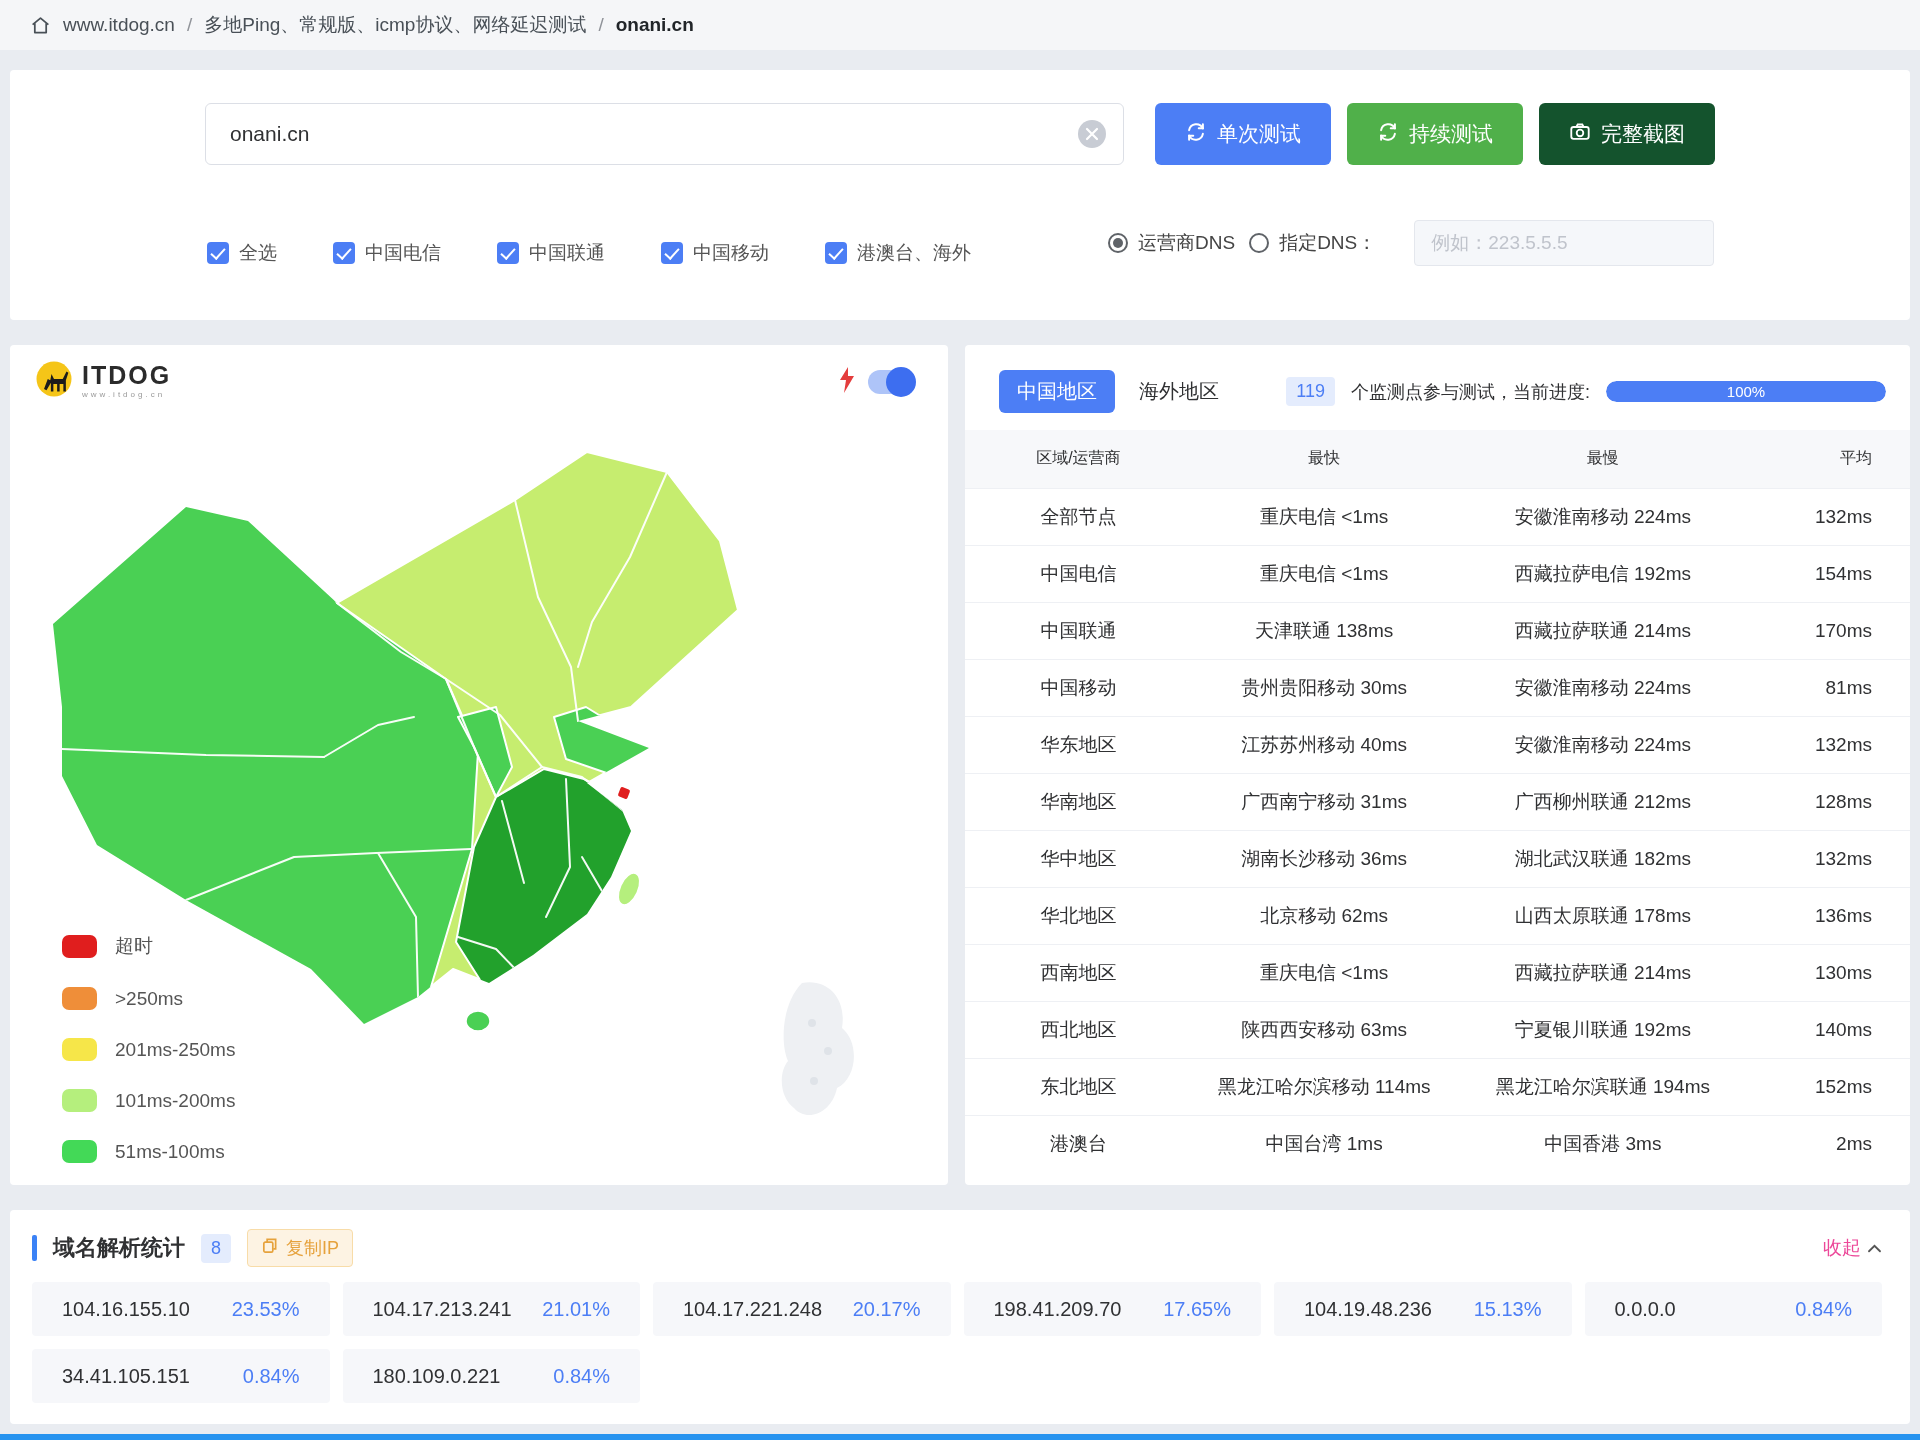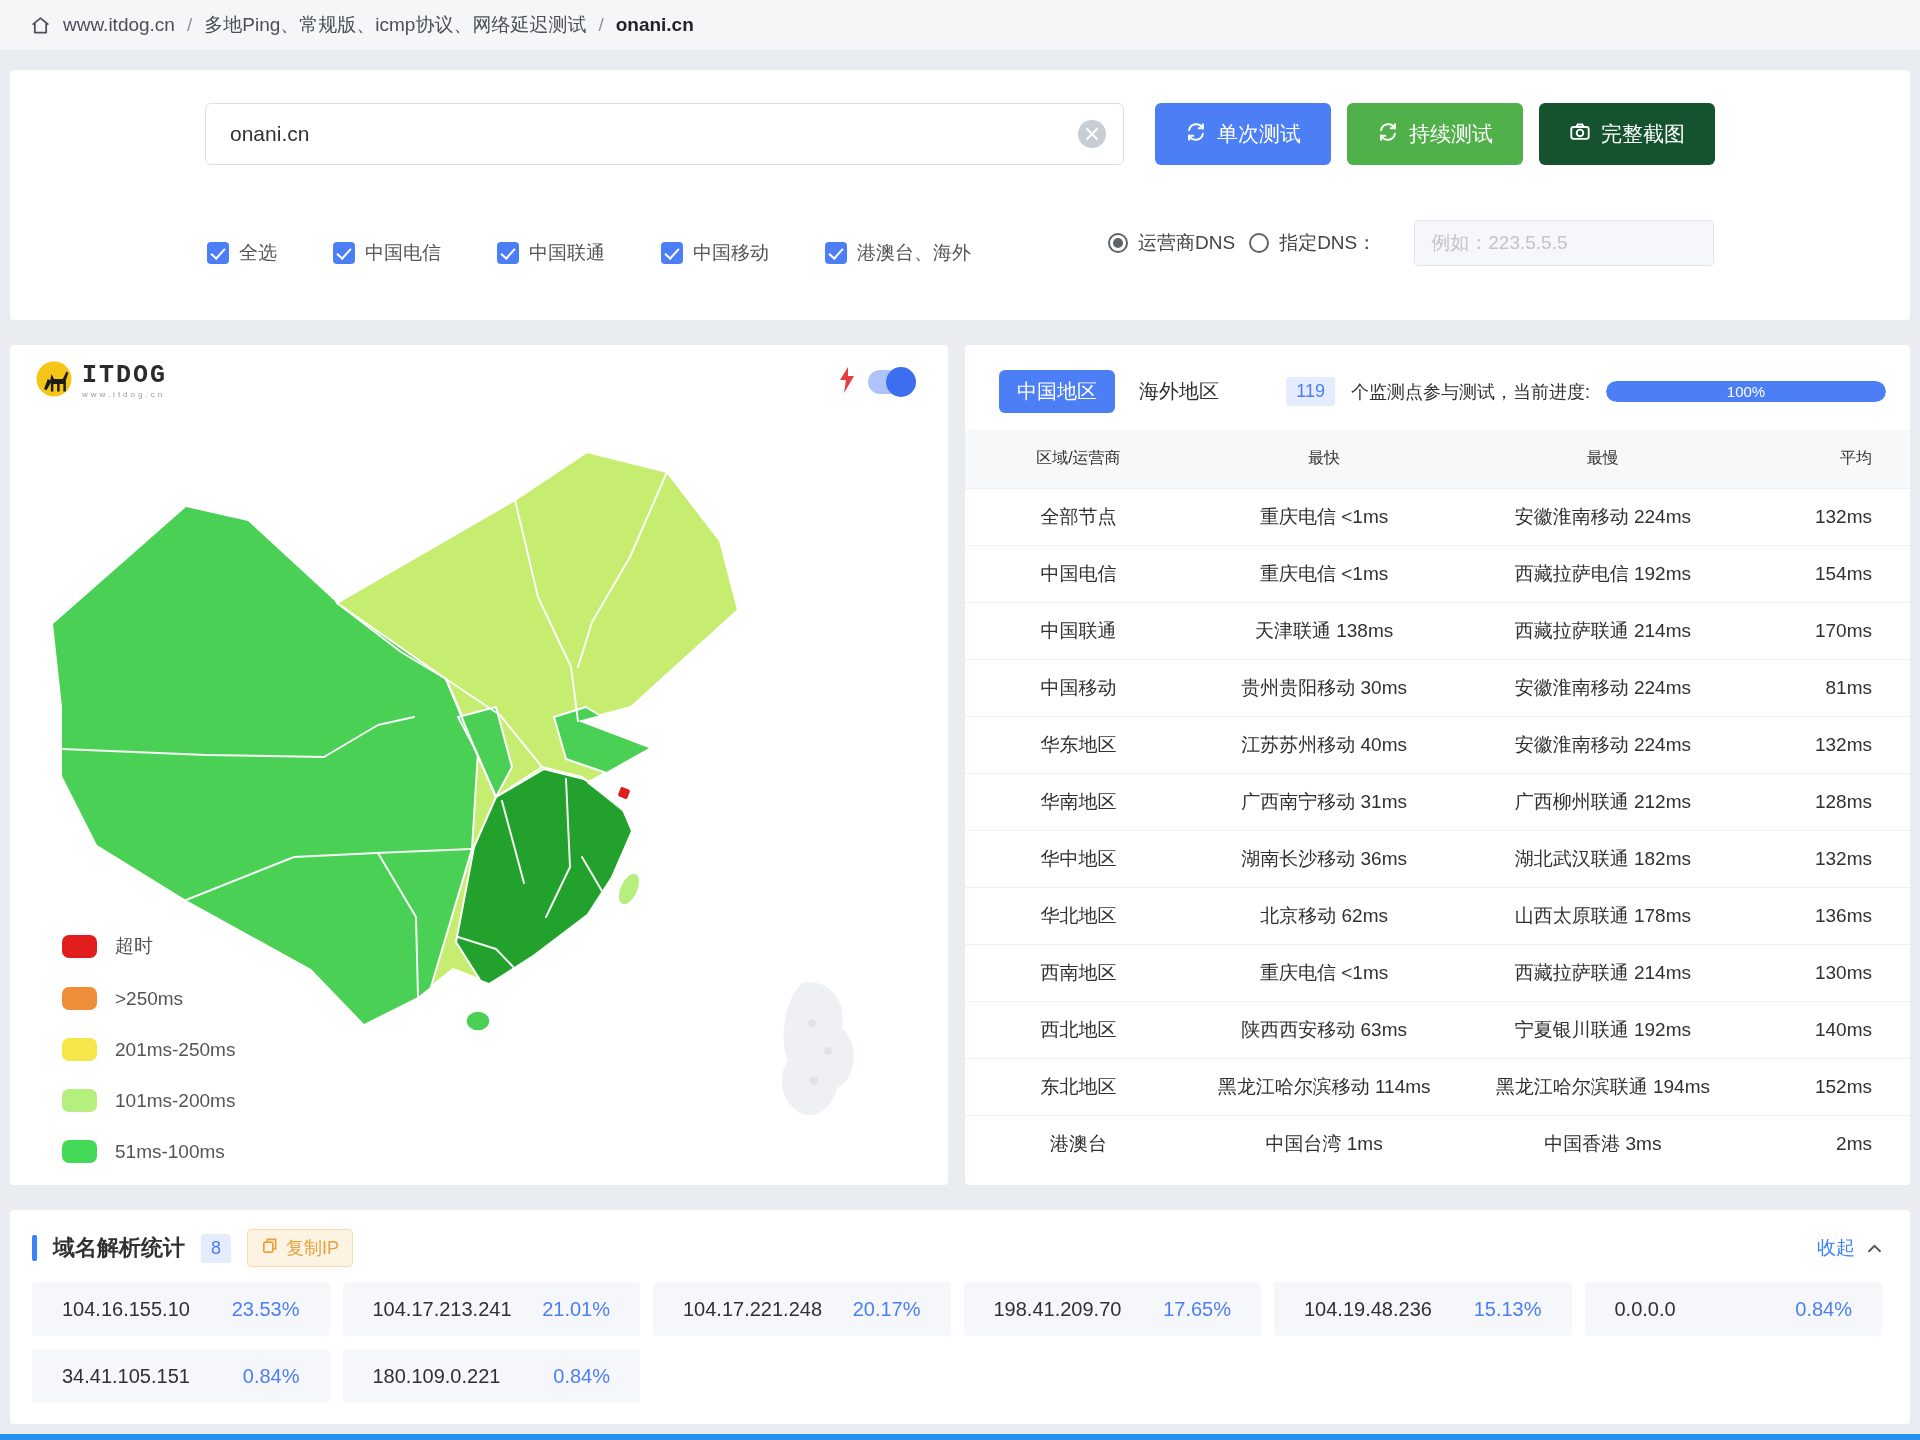--- a/index.html
+++ b/index.html
@@ -43,21 +43,21 @@
   .radio-dot { width:20px; height:20px; border:2px solid #5f6368; border-radius:50%; position:relative; }
   .radio-dot.on::after { content:""; position:absolute; left:3px; top:3px; width:10px; height:10px; border-radius:50%; background:#5f6368; }
   .radio-label { font-size:19px; color:#444; }
   .dns-input { width:300px; height:46px; background:#f5f7fa; border:1px solid #e4e7ed; border-radius:4px;
     font-size:19px; padding:0 16px; color:#606266; font-family:"Liberation Sans","DejaVu Sans",sans-serif; margin-left:24px; }
   .dns-input::placeholder { color:#c0c4cc; }
 
   
   .logo { position:absolute; left:24px; top:14px; display:flex; align-items:center; gap:8px; }
   .logo-text-wrap { display:flex; flex-direction:column; line-height:1; }
-  .logo-title { font-family:Liberation Mono, monospace; font-weight:bold; font-size:25px; letter-spacing:2px; color:#2b2b2b; }
+  .logo-title { font-family:Liberation Sans, sans-serif; font-weight:bold; font-size:25px; letter-spacing:2px; color:#2b2b2b; }
   .logo-sub { font-size:8px; letter-spacing:3px; color:#999; margin-top:3px; }
   .map-toggle-wrap { position:absolute; right:34px; top:22px; display:flex; align-items:center; gap:12px; }
   .toggle { width:46px; height:24px; border-radius:12px; background:#aec4f8; position:relative; cursor:pointer; }
   .toggle-knob { position:absolute; right:-2px; top:-3px; width:30px; height:30px; border-radius:50%; background:#3d6ef0; }
   .china-svg { position:absolute; left:16px; top:72px; }
   .legend { position:absolute; left:52px; top:588px; display:flex; flex-direction:column; gap:28px; }
   .legend-row { display:flex; align-items:center; gap:18px; }
   .legend-swatch { width:35px; height:23px; border-radius:7px; }
   .legend-label { font-size:19px; color:#555; }
   .sea-inset { position:absolute; right:76px; bottom:52px; width:100px; height:160px; }
@@ -77,21 +77,21 @@
   .ping-table td { height:57px; font-size:19px; color:#303133; text-align:center; border-top:1px solid #eef0f4; }
   .ping-table th { text-align:center; }
   .ping-table .c3, .ping-table th.c3 { text-align:right; padding-right:38px; }
 
   
   .resolve-head { position:absolute; left:22px; right:28px; top:18px; height:40px; display:flex; align-items:center; gap:16px; }
   .accent-bar { width:5px; height:26px; background:#3b82f6; border-radius:2px; }
   .resolve-title { font-size:22px; font-weight:bold; color:#303133; }
   .copy-btn { display:flex; align-items:center; gap:8px; background:#fdf3e3; border:1px solid #f8dca8; color:#e6a23c;
     font-size:18px; border-radius:4px; padding:6px 13px; cursor:pointer; }
-  .collapse-btn { margin-left:auto; display:flex; align-items:center; gap:12px; font-size:19px; color:#3b82f6; cursor:pointer; }
+  .collapse-btn { margin-left:auto; display:flex; align-items:center; gap:6px; font-size:19px; color:#ec4899; cursor:pointer; }
   .ip-grid { position:absolute; left:22px; right:28px; top:72px; display:grid; grid-template-columns:repeat(6,1fr); gap:13px; }
   .ip-box { height:54px; background:#f6f7fa; border-radius:4px; display:flex; align-items:center; justify-content:space-between; padding:0 30px; }
   .ip-addr { font-size:20px; color:#303133; }
   .ip-pct { font-size:20px; color:#4c7ef5; }
 
   .bottom-bar { position:absolute; left:0; top:1434px; width:1920px; height:6px; background:#2693ef; }
 </style>
 </head>
 <body>
 

